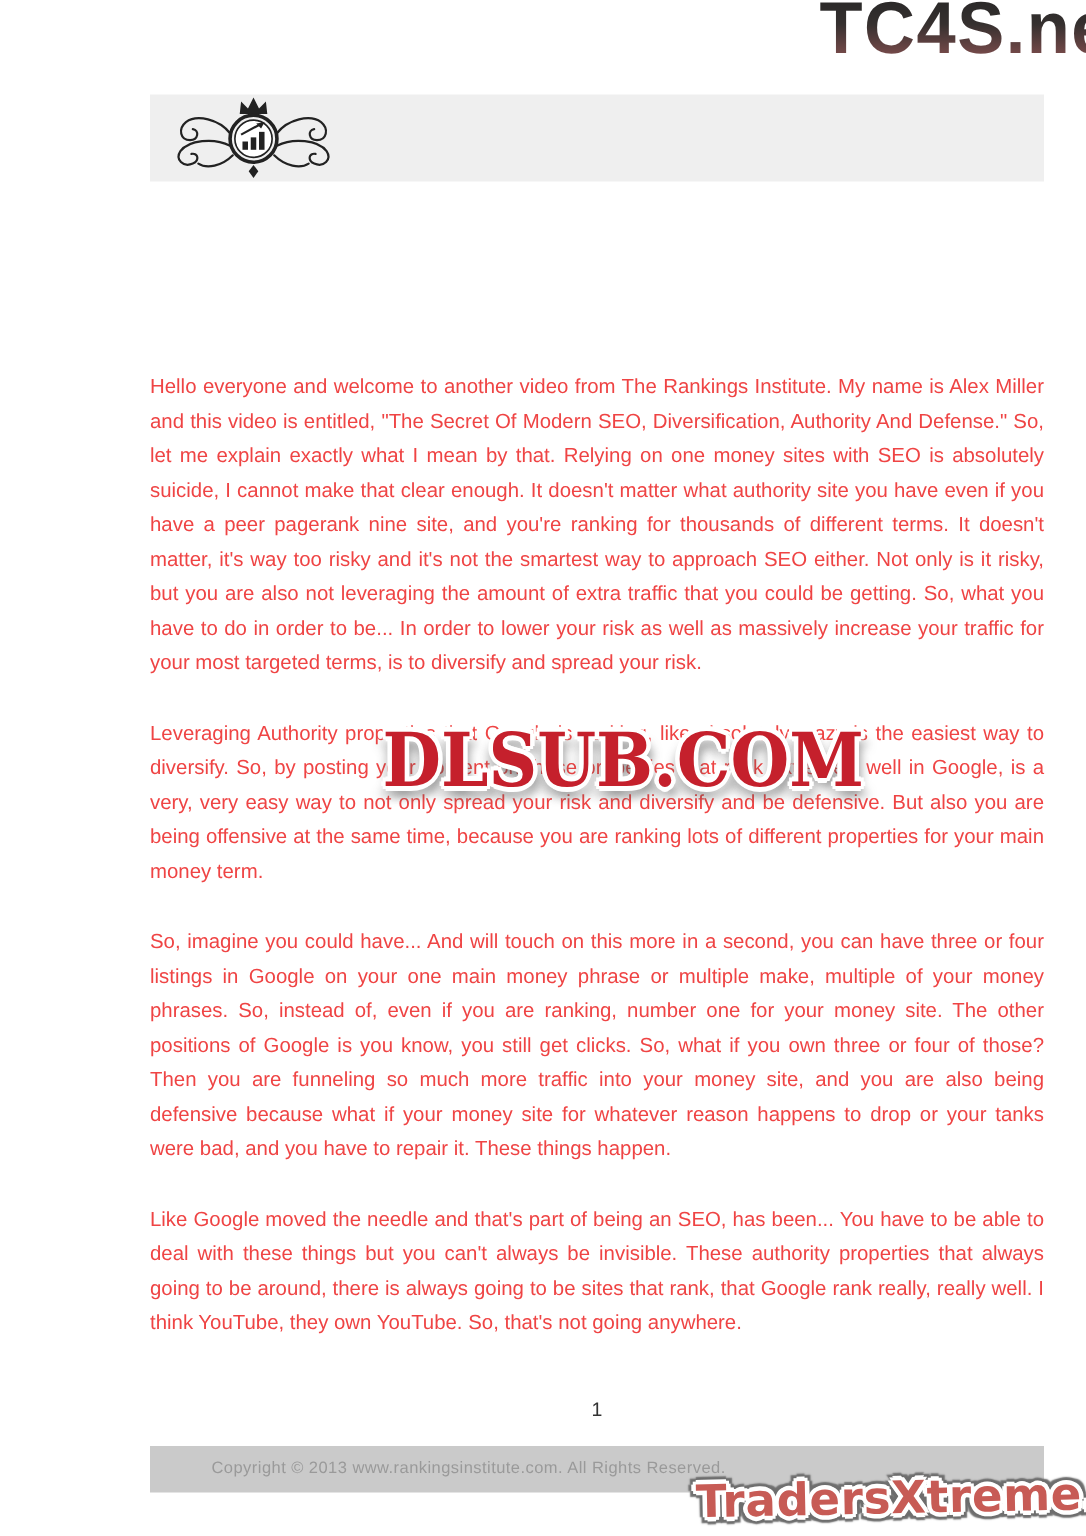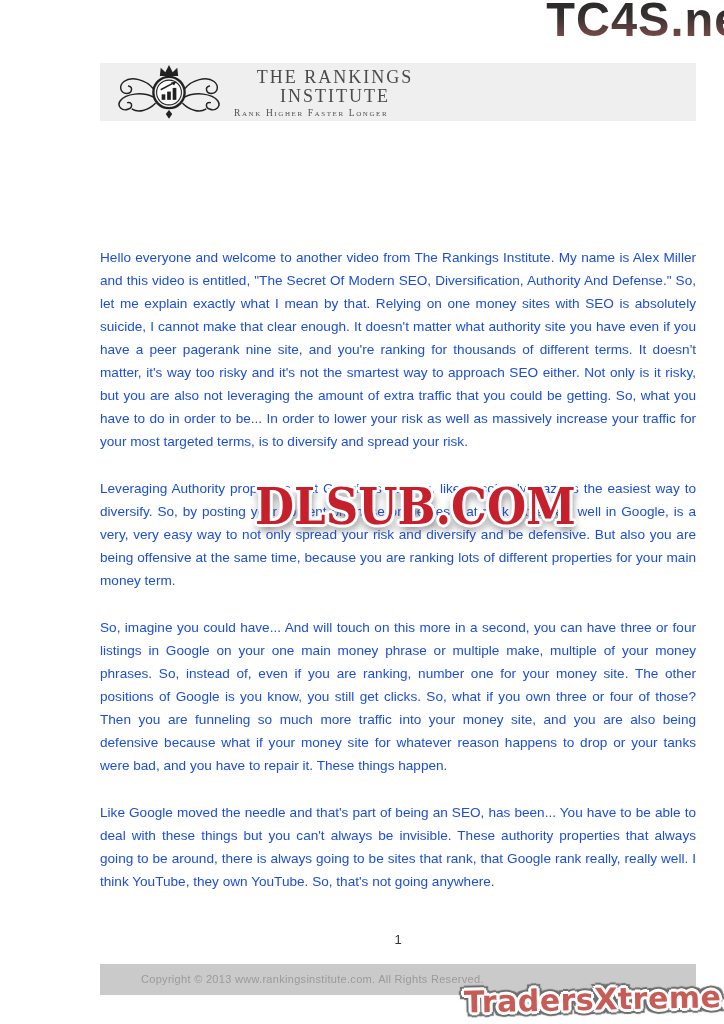--- a/index.html
+++ b/index.html
@@ -32,21 +32,21 @@
   
   .title{
     position:absolute;left:0;top:160px;width:724px;margin:0;
     text-align:center;font-size:17.5px;font-weight:bold;font-style:italic;
     color:#141414;line-height:26px;letter-spacing:0.2px;
   }
   .title span{display:block;}
   
   .content{
     position:absolute;left:64px;top:246px;width:596px;
-    font-size:13.6px;line-height:23px;color:#1d4ed8;text-align:justify;
+    font-size:13.6px;line-height:23px;color:#ef4444;text-align:justify;
   }
   .content p{margin:0 0 24px 0;}
   
   .wm-center{
     position:absolute;left:219px;top:482px;
     font-family:"DejaVu Serif",serif;font-weight:bold;
     font-size:45px;line-height:1;letter-spacing:0px;color:#c5202c;
     transform:scaleY(1.1);transform-origin:top left;white-space:nowrap;
     text-shadow:
       -2px -2px 0 #ffffff, 2px -2px 0 #ffffff, -2px 2px 0 #ffffff, 2px 2px 0 #ffffff,
@@ -99,25 +99,20 @@
       <path d="M55,13 L56,4 L61,9 L65,1 L69,9 L74,4 L75,13 Z" fill="#222222"></path>
       <circle cx="65" cy="31" r="17" fill="#efefef" stroke="#222222" stroke-width="2.6"></circle>
       <circle cx="65" cy="31" r="13.5" fill="#ffffff" stroke="#222222" stroke-width="1.2"></circle>
       <rect x="57" y="33" width="4" height="6" fill="#222222"></rect>
       <rect x="63" y="30" width="4" height="9" fill="#222222"></rect>
       <rect x="69" y="26" width="4" height="13" fill="#222222"></rect>
       <path d="M56,28 L69,21" stroke="#222222" stroke-width="1.6" fill="none"></path>
       <path d="M73,19 l-6,1 3.5,3.5 z" fill="#222222"></path>
       <path d="M65,50 l3.5,4.5 L65,59.5 l-3.5,-5 z" fill="#222222"></path>
     </svg>
-    <div class="brand">
-      <div class="brand-l1">THE RANKINGS</div>
-      <div class="brand-l2">INSTITUTE</div>
-      <div class="brand-tag">Rank Higher Faster Longer</div>
-    </div>
   </div>
 
   <h1 class="title">
   </h1>
 
   <div class="content">
     <p>Hello everyone and welcome to another video from The Rankings Institute. My name is Alex Miller and this video is entitled, "The Secret Of Modern SEO, Diversification, Authority And Defense." So, let me explain exactly what I mean by that. Relying on one money sites with SEO is absolutely suicide, I cannot make that clear enough. It doesn't matter what authority site you have even if you have a peer pagerank nine site, and you're ranking for thousands of different terms. It doesn't matter, it's way too risky and it's not the smartest way to approach SEO either. Not only is it risky, but you are also not leveraging the amount of extra traffic that you could be getting. So, what you have to do in order to be... In order to lower your risk as well as massively increase your traffic for your most targeted terms, is to diversify and spread your risk.</p>
     <p>Leveraging Authority properties that Google is ranking, like absolutely crazy is the easiest way to diversify. So, by posting your content on these properties that rank extremely well in Google, is a very, very easy way to not only spread your risk and diversify and be defensive. But also you are being offensive at the same time, because you are ranking lots of different properties for your main money term.</p>
     <p>So, imagine you could have... And will touch on this more in a second, you can have three or four listings in Google on your one main money phrase or multiple make, multiple of your money phrases. So, instead of, even if you are ranking, number one for your money site. The other positions of Google is you know, you still get clicks. So, what if you own three or four of those? Then you are funneling so much more traffic into your money site, and you are also being defensive because what if your money site for whatever reason happens to drop or your tanks were bad, and you have to repair it. These things happen.</p>
     <p>Like Google moved the needle and that's part of being an SEO, has been... You have to be able to deal with these things but you can't always be invisible. These authority properties that always going to be around, there is always going to be sites that rank, that Google rank really, really well. I think YouTube, they own YouTube. So, that's not going anywhere.</p>

